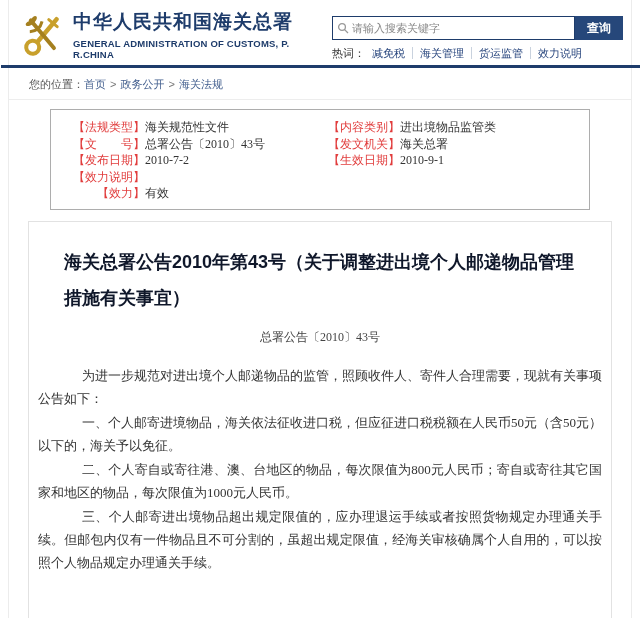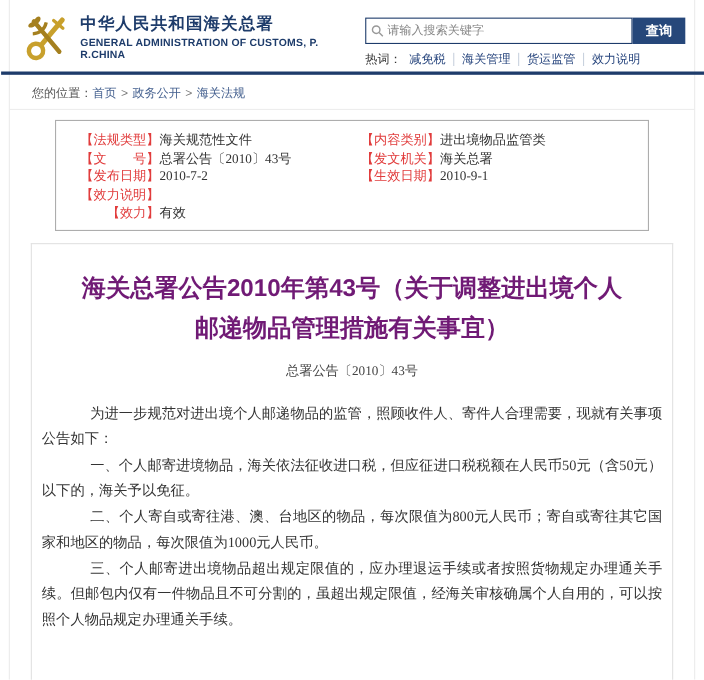--- a/index.html
+++ b/index.html
@@ -6,21 +6,21 @@
   html,body { width:640px; height:618px; overflow:hidden; background:#fff;
     font-family:"Liberation Sans", sans-serif; }
   .page { width:624px; height:618px; margin:0 auto;
     border-left:1px solid #ececec; border-right:1px solid #ececec; background:#fff; }
 
   
   .header { display:flex; justify-content:space-between; align-items:flex-start;
     padding:9px 8px 4px 12px; }
   .brand { display:flex; align-items:center; }
   .brand-logo { width:44px; height:50px; margin-right:8px; flex:0 0 auto; }
-  .brand-cn { color:#1e3c6b; font-size:15px; font-weight:bold; letter-spacing:1px;
+  .brand-cn { color:#1e3c6b; font-size:19px; font-weight:bold; letter-spacing:1px;
     font-family:"Liberation Serif", serif; }
   .brand-en { color:#1e3c6b; font-size:9.5px; font-weight:bold; margin-top:3px;
     letter-spacing:0.2px; }
   .search-area { width:292px; padding-top:7px; }
   .search-row { display:flex; height:24px; }
   .search-box { flex:1; display:flex; align-items:center; border:1px solid #1e3c6b;
     background:#fff; padding:0 4px; }
   .search-box svg { flex:0 0 auto; margin-right:3px; }
   .search-box input { border:none; outline:none; width:100%; font-size:11px; color:#333;
     font-family:"Liberation Sans", sans-serif; }
@@ -46,21 +46,21 @@
     font-family:"Liberation Serif", serif;text-align:right; }
   .meta-row { display:flex; line-height:16.5px; }
   .meta-cell { width:50%; display:flex; }
   .m-label { color:#e13c3c; width:80px; flex:0 0 auto; white-space:nowrap; }
   .m-value { color:#333; }
 
   
   .article-box { width:584px; margin:11px auto 0; border:1px solid #e2e2e2;
     border-bottom:none; padding:22px 9px 6px; height:410px;
     font-family:"Liberation Serif", serif; }
-  .article-title { font-size:22px; font-weight:bold; color:#701a75; text-align:center;
+  .article-title { font-size:18px; font-weight:bold; color:#0f172a; 
     line-height:36px; padding:0 26px; font-family:"Liberation Sans", sans-serif; }
   .doc-no { text-align:center; font-size:12px; color:#444; margin-top:13px; }
   .article-body p { font-size:13px; color:#333; line-height:23px; text-indent:44px;
     margin-top:1px; text-align:justify; }
   .article-body p:first-child { margin-top:18px; }
 </style>
 </head>
 <body>
 
 <div class="page">

